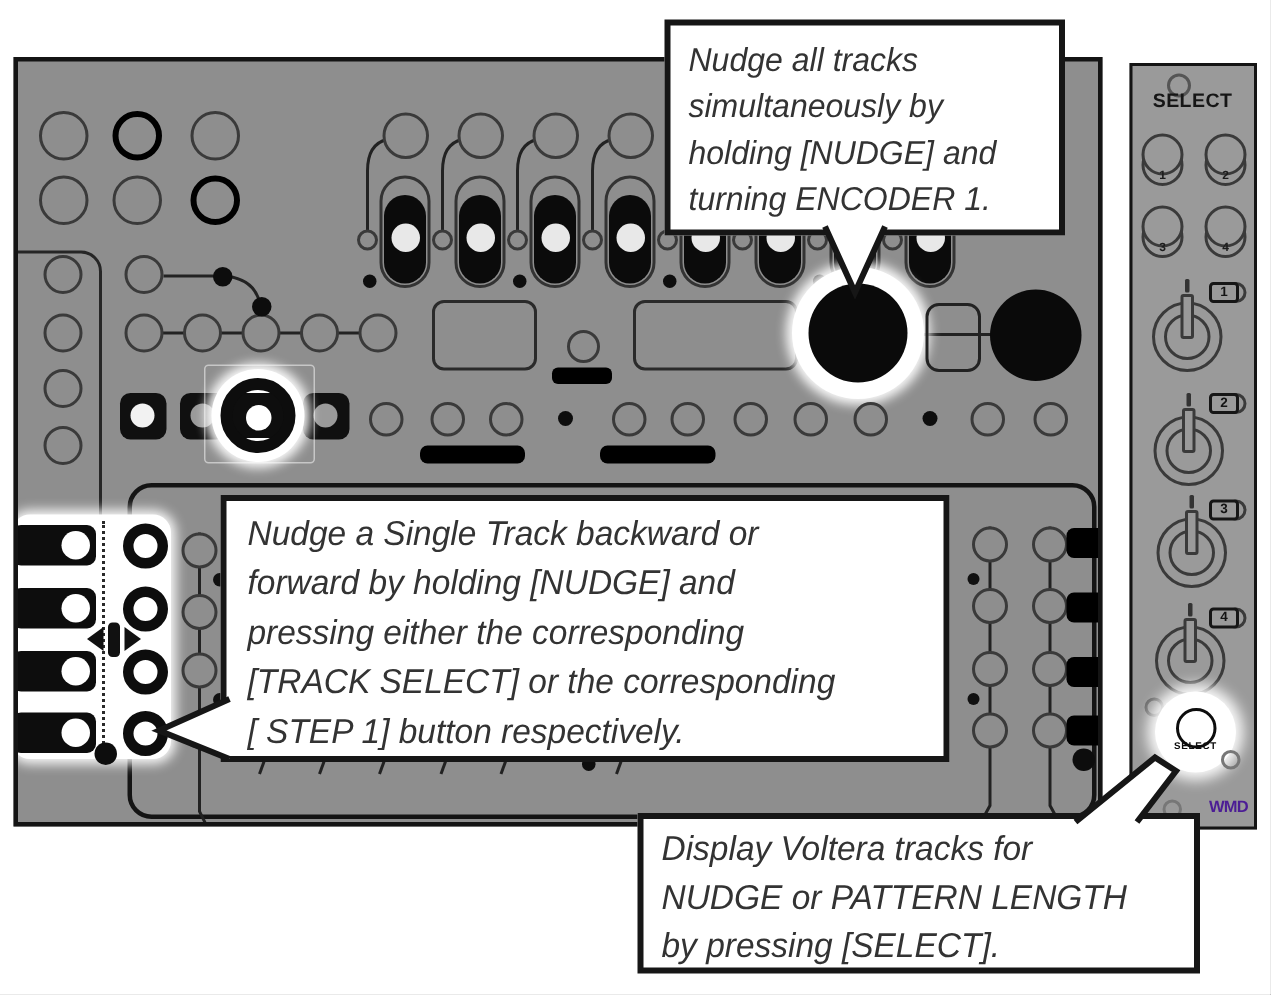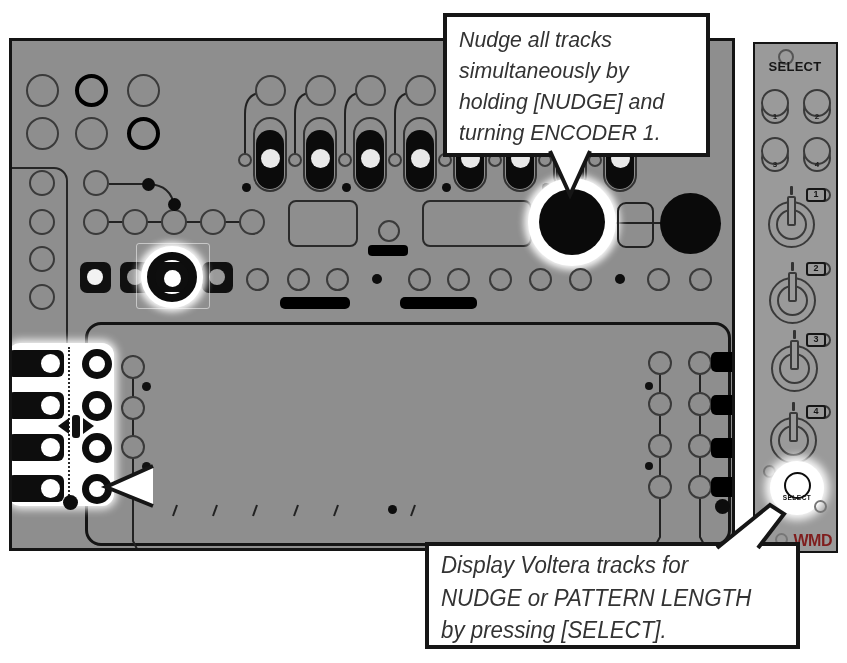--- a/index.html
+++ b/index.html
@@ -3,22 +3,22 @@
 <meta charset="utf-8">
 <style>
   html,body{margin:0;padding:0;background:#fff;}
   #stage{position:relative;width:847px;height:663px;background:#fff;overflow:hidden;
          font-family:"Liberation Sans",sans-serif;}
   .panel{position:absolute;box-sizing:border-box;background:#8e8e8e;border:3px solid #141414;overflow:hidden;}
   #main-panel{left:9px;top:38px;width:726px;height:513px;}
   #voltera-panel{left:753px;top:42px;width:85px;height:511px;background:#9a9a9a;border-width:2.5px;}
   .v-title{position:absolute;left:0;top:15px;width:80px;text-align:center;font-size:13px;font-weight:bold;
            letter-spacing:.3px;color:#161616;z-index:10;}
-  .v-brand{position:absolute;right:4px;top:488px;font-size:16px;font-weight:bold;letter-spacing:-.5px;
-           color:#7f1d1d;z-index:10;}
+  .v-brand{position:absolute;right:4px;top:488px;font-size:11px;font-weight:bold;letter-spacing:-.5px;
+           color:#4c1d95;z-index:10;}
   .v-select-label{position:absolute;left:2px;top:450px;width:80px;text-align:center;font-size:6.5px;
            font-weight:bold;letter-spacing:.5px;color:#0d0d0d;z-index:10;}
   .callout{position:absolute;box-sizing:border-box;background:#fff;border:4px solid #161616;z-index:60;
            color:#333;font-style:italic;}
   #co-top{left:443px;top:13px;width:267px;height:144px;padding:7px 2px 0 12px;font-size:22px;line-height:31px;}
   #co-mid{left:147px;top:330px;width:486px;height:178px;padding:5px 14px 0 14px;font-size:23px;line-height:33px;}
   #co-bot{left:425px;top:542px;width:375px;height:107px;padding:3px 12px 0 12px;font-size:23px;line-height:32.5px;}
   .co-line{white-space:nowrap;transform:scaleX(.97);transform-origin:left center;}
   .tail{position:absolute;z-index:61;}
 </style>
@@ -245,20 +245,27 @@
   <div id="co-top" class="callout">
     <div class="co-line">Nudge all tracks</div>
     <div class="co-line">simultaneously by</div>
     <div class="co-line">holding [NUDGE] and</div>
     <div class="co-line">turning ENCODER 1.</div>
   </div>
   <svg class="tail" style="left:546px;top:150px;" width="52" height="52" viewBox="0 0 52 52">
     <path d="M4,1 L24,45 L44,1" fill="#ffffff" stroke="#161616" stroke-width="4"></path>
   </svg>
 
+  <div id="co-mid" class="callout">
+    <div class="co-line">Nudge a Single Track backward or</div>
+    <div class="co-line">forward by holding [NUDGE] and</div>
+    <div class="co-line">pressing either the corresponding</div>
+    <div class="co-line">[TRACK SELECT] or the corresponding</div>
+    <div class="co-line">[ STEP 1] button respectively.</div>
+  </div>
   <svg class="tail" style="left:98px;top:462px;" width="56" height="48" viewBox="0 0 56 48">
     <path d="M55,4 L8,25 L55,44" fill="#ffffff" stroke="#161616" stroke-width="4"></path>
   </svg>
 
   <div id="co-bot" class="callout">
     <div class="co-line">Display Voltera tracks for</div>
     <div class="co-line">NUDGE or PATTERN LENGTH</div>
     <div class="co-line">by pressing [SELECT].</div>
   </div>
   <svg class="tail" style="left:700px;top:496px;" width="92" height="56" viewBox="0 0 92 56">

